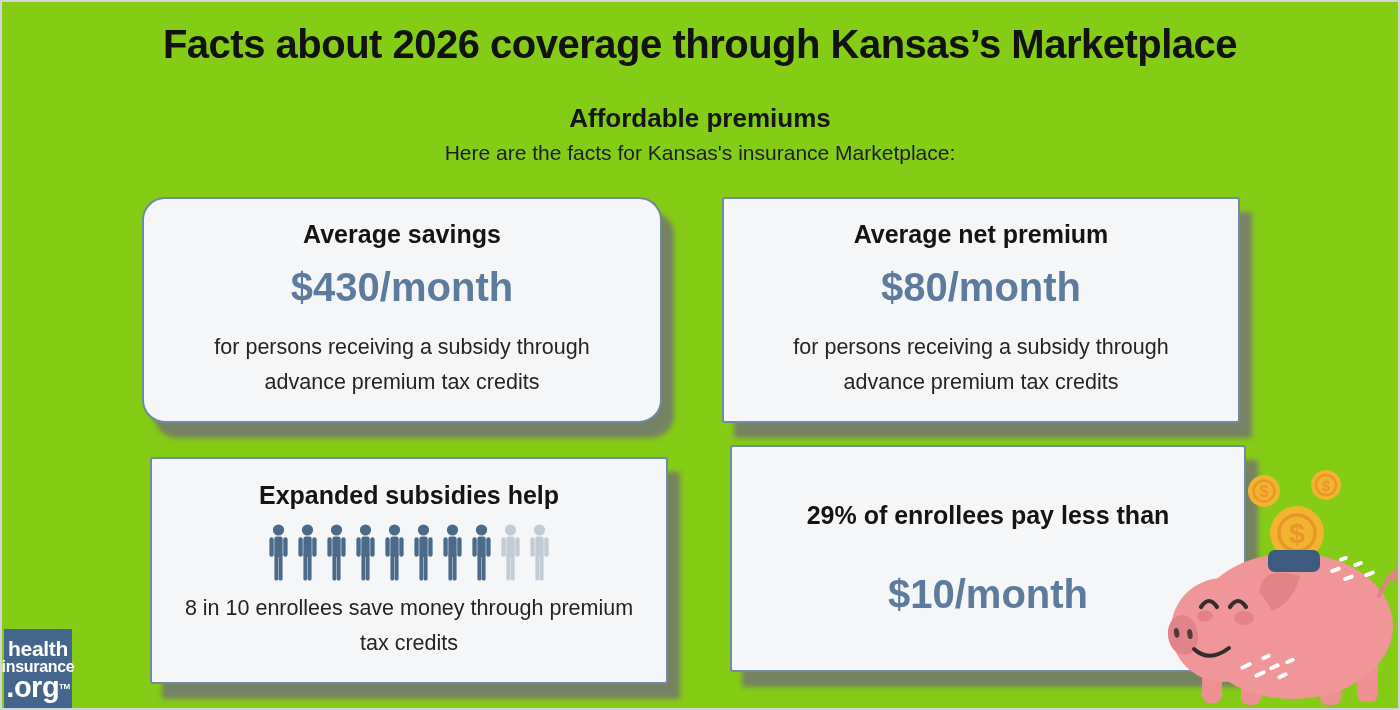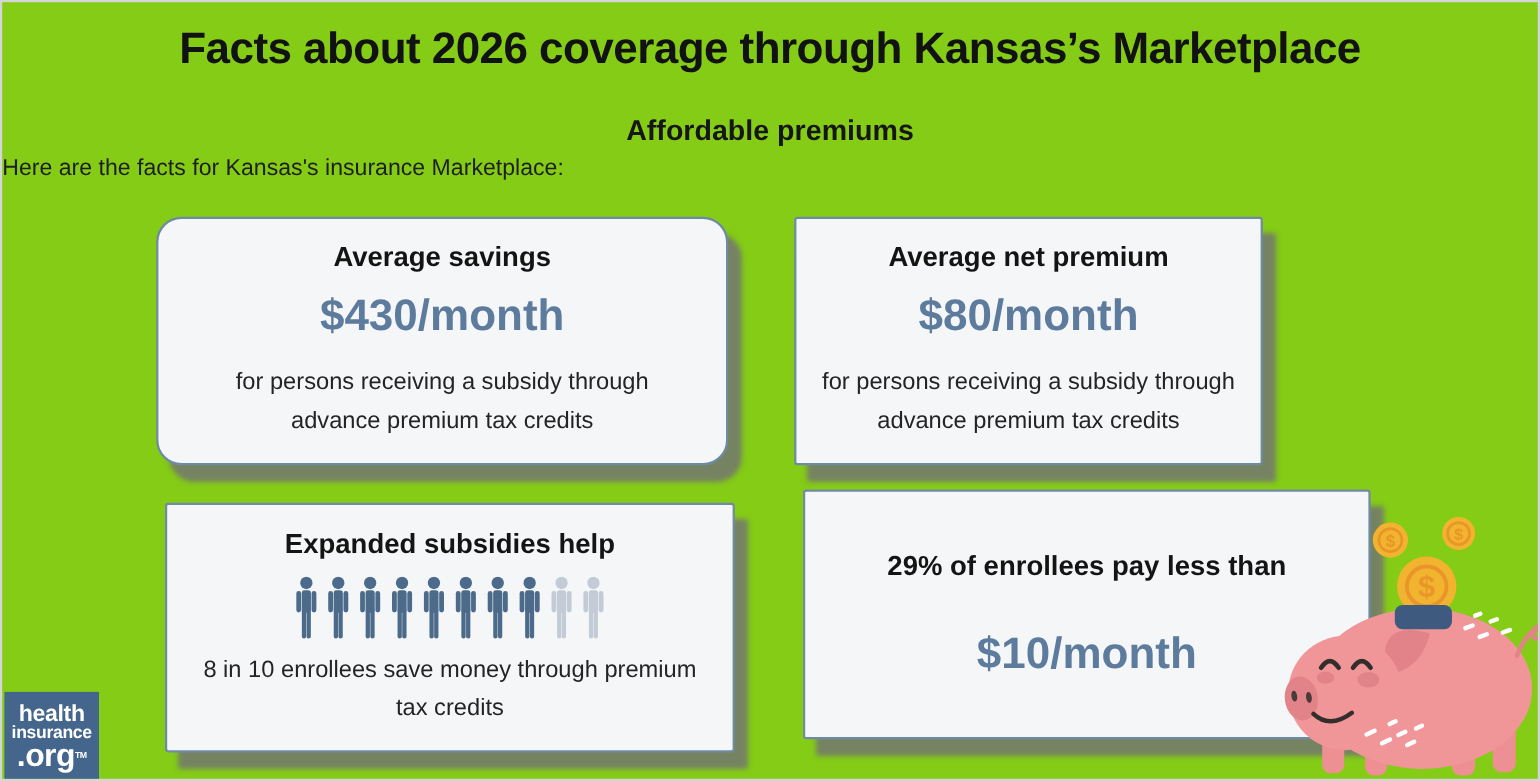--- a/index.html
+++ b/index.html
@@ -10,43 +10,43 @@
   }
   .page-title{
     position:absolute;top:20px;left:0;width:100%;text-align:center;
     font-size:40px;font-weight:bold;letter-spacing:-0.5px;color:#121212;
   }
   .page-subtitle{
     position:absolute;top:101px;left:0;width:100%;text-align:center;
     font-size:26px;font-weight:bold;color:#161616;
   }
   .page-intro{
-    position:absolute;top:139px;left:0;width:100%;text-align:left;
+    position:absolute;top:139px;left:0;width:100%;text-align:center;
     font-size:21px;color:#1f1f1f;
   }
   .card{
     position:absolute;background:var(--card_bg,#f4f6f8);
     border:2px solid var(--card_border,#6f8ba3);border-radius:3px;
     box-shadow:12px 15px 5px rgba(115,115,115,0.82);
     display:flex;flex-direction:column;align-items:center;justify-content:center;
     text-align:center;box-sizing:border-box;z-index:1;
   }
   #card-avg-savings {left:140px;top:195px;width:520px;height:226px;border-radius:23px;}
-  #card-net-premium {left:720px;top:195px;width:426px;height:226px;}
+  #card-net-premium {left:720px;top:195px;width:518px;height:226px;}
   #card-subsidies   {left:148px;top:455px;width:518px;height:227px;}
   #card-pay-less    {left:728px;top:443px;width:516px;height:227px;}
   .card-heading{font-size:25px;font-weight:bold;color:#141414;}
   .card-value{font-size:40px;font-weight:bold;color:var(--accent,#5d7b9d);margin-top:16px;}
   .card-desc{font-size:21.5px;line-height:1.62;color:#242424;max-width:462px;margin-top:20px;}
   #card-subsidies .card-desc{margin-top:10px;max-width:450px;}
   #card-pay-less .card-value{margin-top:42px;}
   .picto-row{display:flex;gap:6px;margin-top:14px;height:57px;align-items:flex-end;}
   .person{display:block;}
   .logo{
-    position:absolute;left:2px;top:627px;width:86px;height:80px;
+    position:absolute;left:2px;top:627px;width:68px;height:80px;
     background:var(--logo_bg,#44658c);color:#ffffff;z-index:6;
     display:flex;flex-direction:column;align-items:center;justify-content:center;
   }
   .logo-line1{font-size:21px;font-weight:bold;line-height:20px;letter-spacing:-0.3px;}
   .logo-line2{font-size:16px;font-weight:bold;line-height:15px;letter-spacing:-0.3px;}
   .logo-line3{font-size:29px;font-weight:bold;line-height:26px;letter-spacing:-0.5px;}
   .logo-tm{font-size:8px;vertical-align:top;font-weight:bold;}
   .piggy{position:absolute;left:1155px;top:448px;z-index:5;}
   .coin-text{font-weight:bold;font-family:"Liberation Sans",sans-serif;}
 </style>

